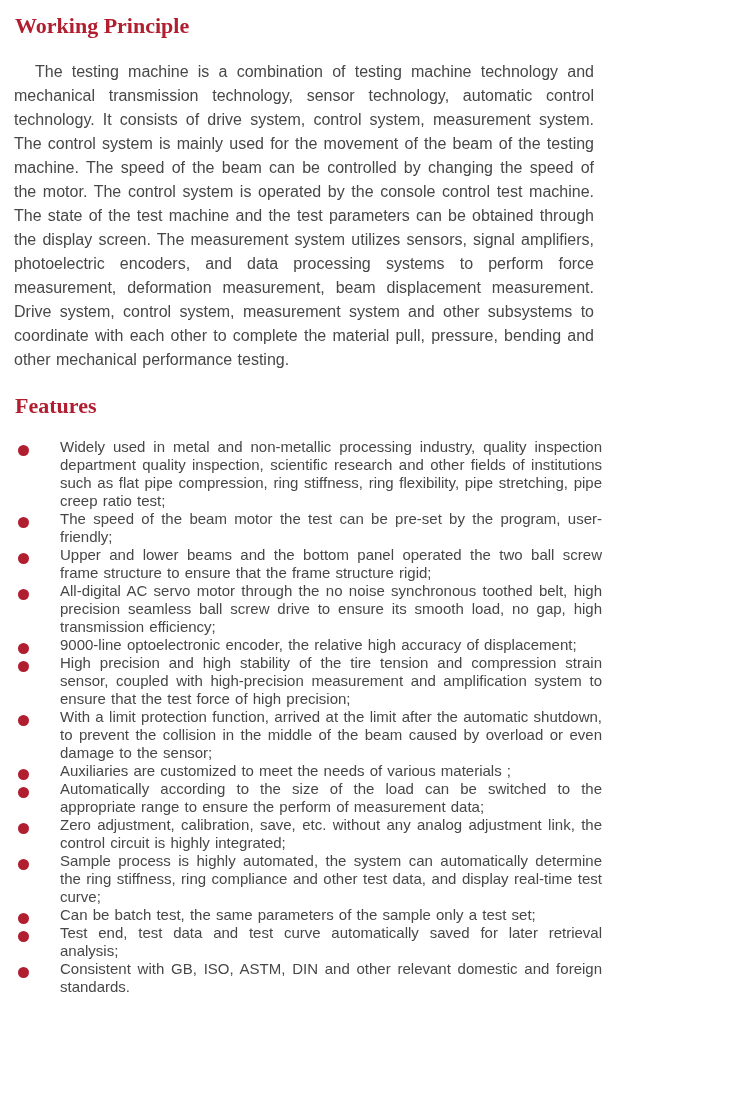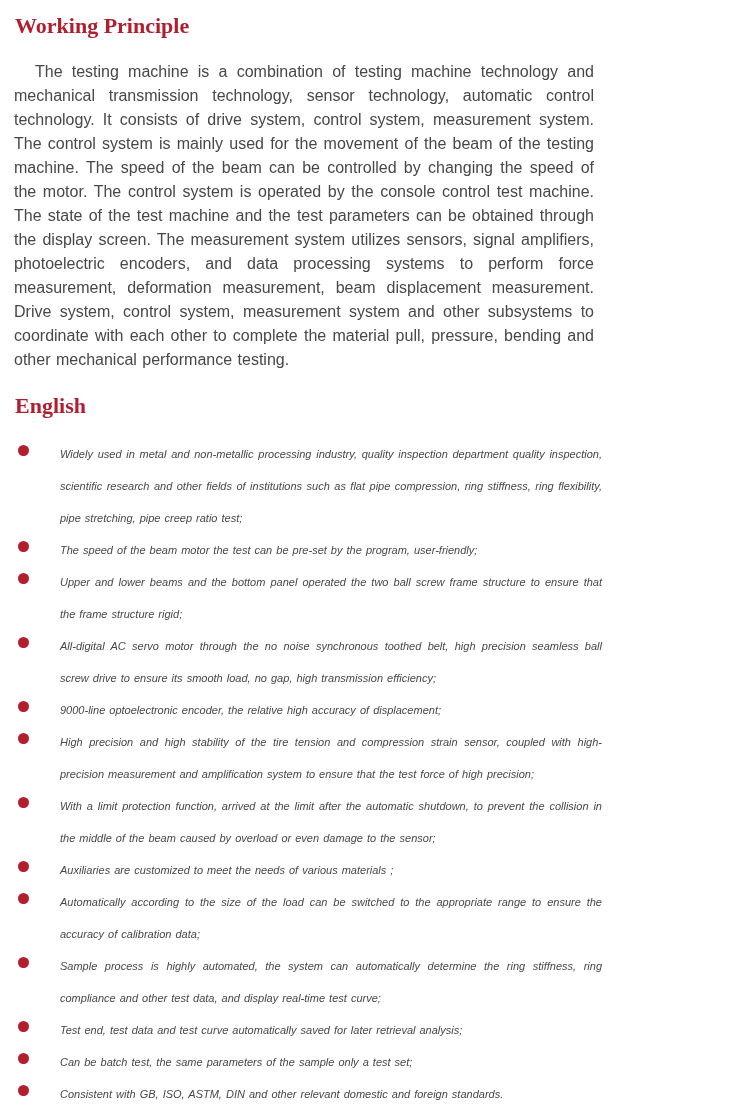--- a/index.html
+++ b/index.html
@@ -49,47 +49,46 @@
     word-spacing: 1px;
   }
   .features-list {
     list-style: none;
     margin: 19px 0 0 0;
     padding: 0;
   }
   .feature-item {
     position: relative;
     padding-left: 46px;
-    font-size: 11px;
-    line-height: 32px;
+    font-size: 15px;
+    line-height: 18px;
     color: var(--body-text);
     text-align: justify;
     word-spacing: 1px;
-    font-style: italic;
   }
   .bullet {
     position: absolute;
     left: 4px;
     top: 7px;
     width: 11px;
     height: 11px;
     border-radius: 50%;
     background: var(--accent);
   }
 </style>
 </head>
 <body>
 
 <div class="page">
 
   <h1 class="section-heading heading-working-principle">Working Principle</h1>
 
   <p class="body-para">The testing machine is a combination of testing machine technology and mechanical transmission technology, sensor technology, automatic control technology. It consists of drive system, control system, measurement system. The control system is mainly used for the movement of the beam of the testing machine. The speed of the beam can be controlled by changing the speed of the motor. The control system is operated by the console control test machine. The state of the test machine and the test parameters can be obtained through the display screen. The measurement system utilizes sensors, signal amplifiers, photoelectric encoders, and data processing systems to perform force measurement, deformation measurement, beam displacement measurement. Drive system, control system, measurement system and other subsystems to coordinate with each other to complete the material pull, pressure, bending and other mechanical performance testing.</p>
 
-  <h1 class="section-heading heading-features">English</h1>
+  <h1 class="section-heading heading-features">Features</h1>
 
   <ul class="features-list">
 
       <li class="feature-item">
         <span class="bullet"></span>
         <span>Widely used in metal and non-metallic processing industry, quality inspection department quality inspection, scientific research and other fields of institutions such as flat pipe compression, ring stiffness, ring flexibility, pipe stretching, pipe creep ratio test;</span>
       </li>
 
       <li class="feature-item">
         <span class="bullet"></span>
@@ -122,37 +121,41 @@
         <span>With a limit protection function, arrived at the limit after the automatic shutdown, to prevent the collision in the middle of the beam caused by overload or even damage to the sensor;</span>
       </li>
 
       <li class="feature-item">
         <span class="bullet"></span>
         <span>Auxiliaries are customized to meet the needs of various materials ;</span>
       </li>
 
       <li class="feature-item">
         <span class="bullet"></span>
-        <span>Automatically according to the size of the load can be switched to the appropriate range to ensure the accuracy of calibration data;</span>
+        <span>Automatically according to the size of the load can be switched to the appropriate range to ensure the perform of measurement data;</span>
       </li>
 
+      <li class="feature-item">
+        <span class="bullet"></span>
+        <span>Zero adjustment, calibration, save, etc. without any analog adjustment link, the control circuit is highly integrated;</span>
+      </li>
 
       <li class="feature-item">
         <span class="bullet"></span>
         <span>Sample process is highly automated, the system can automatically determine the ring stiffness, ring compliance and other test data, and display real-time test curve;</span>
       </li>
 
       <li class="feature-item">
         <span class="bullet"></span>
-        <span>Test end, test data and test curve automatically saved for later retrieval analysis;</span>
+        <span>Can be batch test, the same parameters of the sample only a test set;</span>
       </li>
 
       <li class="feature-item">
         <span class="bullet"></span>
-        <span>Can be batch test, the same parameters of the sample only a test set;</span>
+        <span>Test end, test data and test curve automatically saved for later retrieval analysis;</span>
       </li>
 
 
       <li class="feature-item">
         <span class="bullet"></span>
         <span>Consistent with GB, ISO, ASTM, DIN and other relevant domestic and foreign standards.</span>
       </li>
     </ul>
 
 </div>

